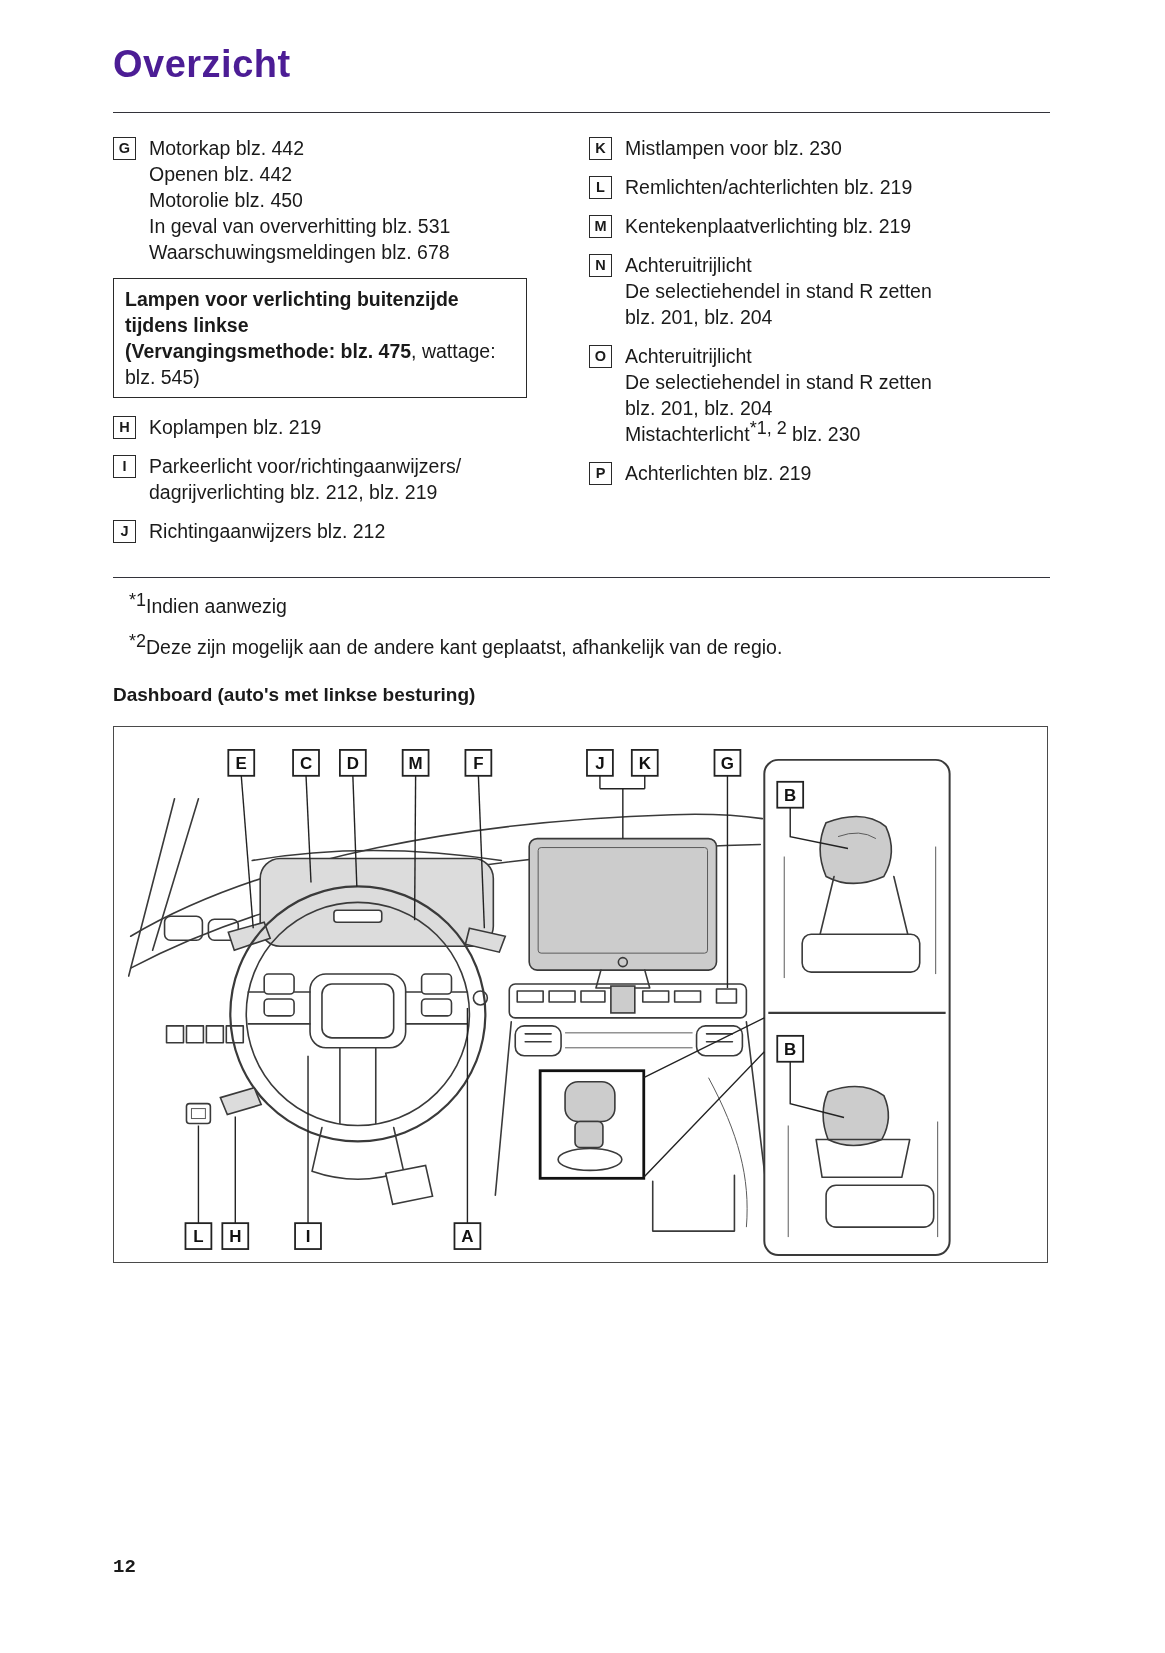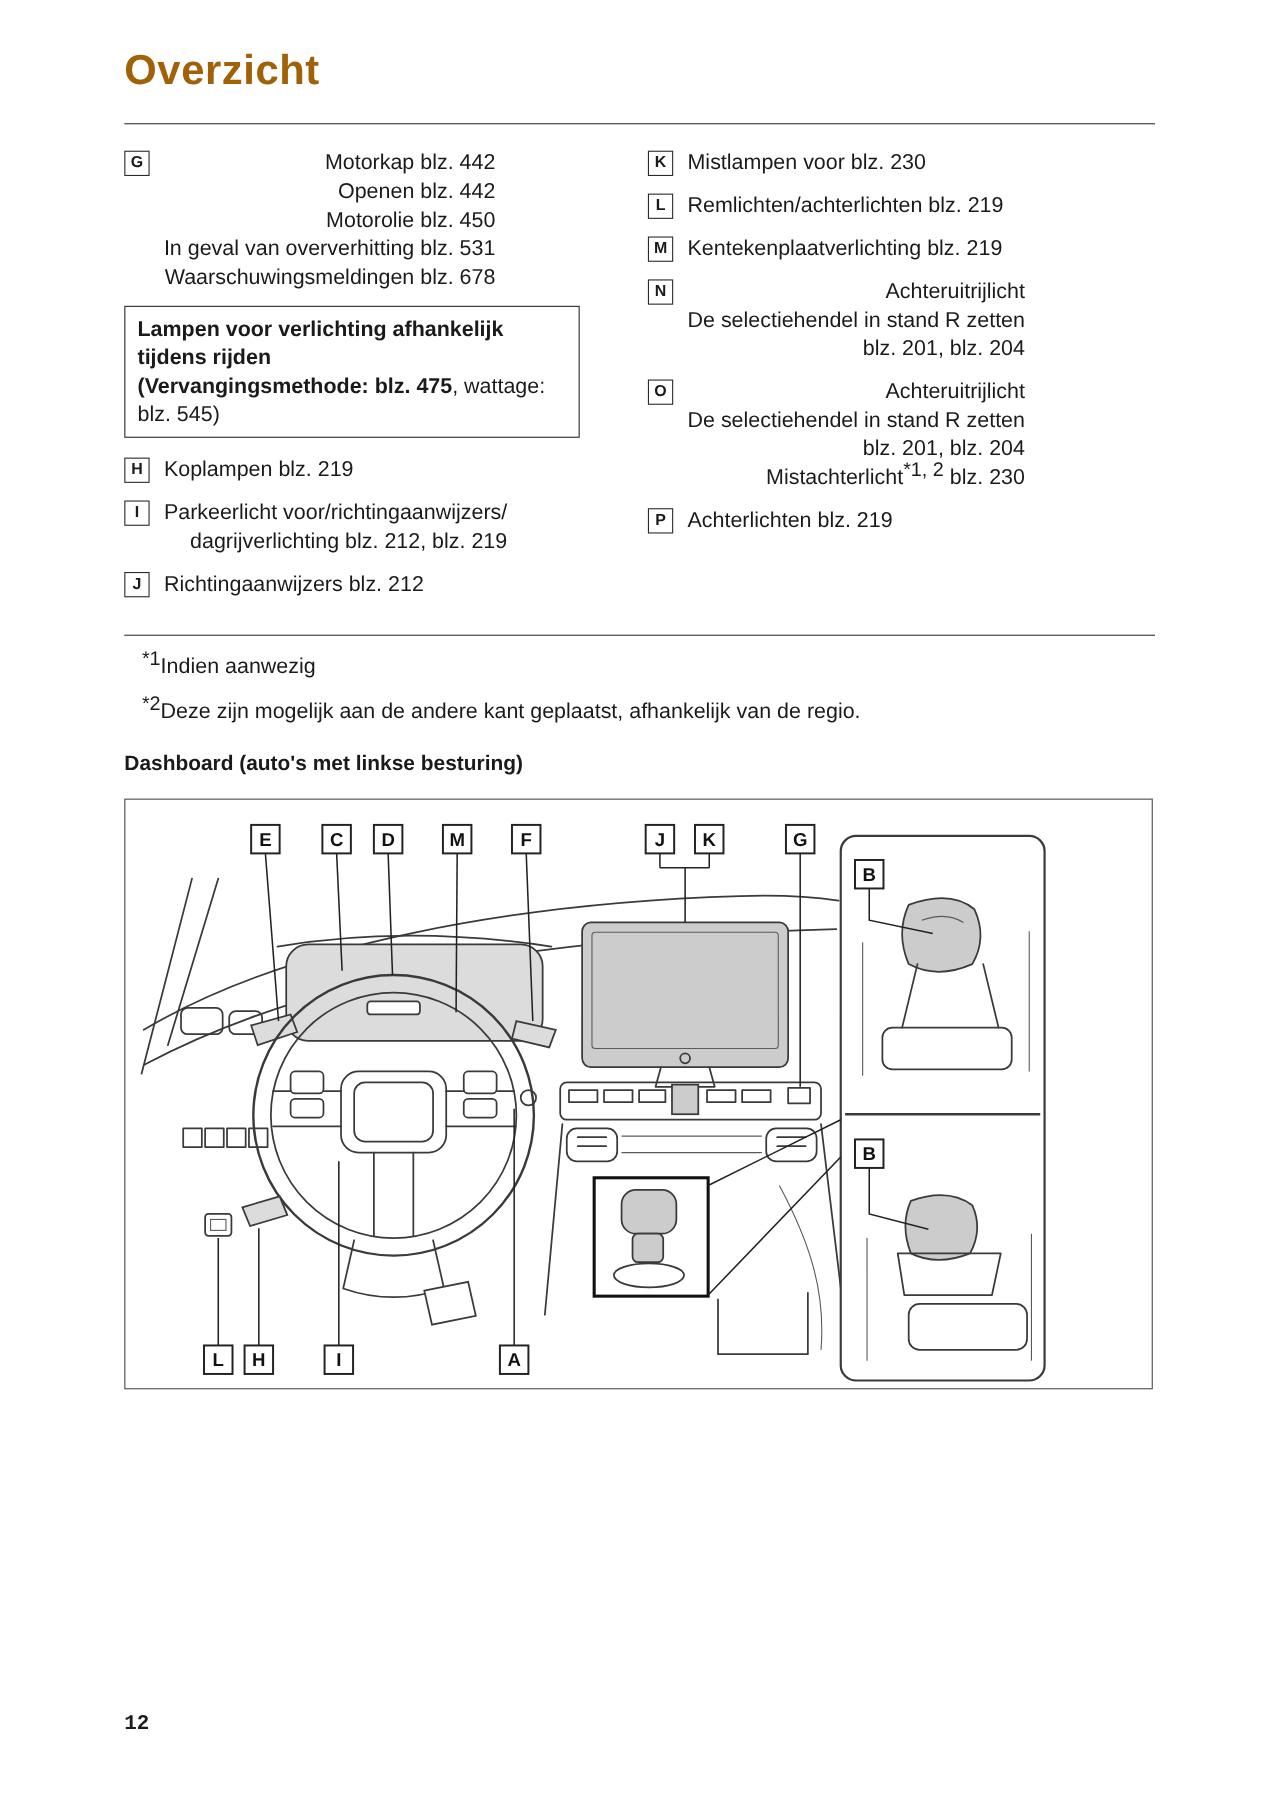--- a/index.html
+++ b/index.html
@@ -4,37 +4,37 @@
 <style>
   * { box-sizing: border-box; }
   html,body { margin:0; padding:0; background:#ffffff; }
   .page {
     width:1165px; height:1653px; position:relative;
     background:#fff; color:#1a1a1a;
     font-family:"Liberation Sans", sans-serif;
     padding:44px 115px 0 113px;
   }
   .title {
-    font-size:38px; font-weight:bold; color:#a16207;
+    font-size:38px; font-weight:bold; color:#4c1d95;
     margin:0 0 26px 0; line-height:1.1; letter-spacing:0.5px;
   }
   .rule { border:none; border-top:1.6px solid #33333a; margin:0; }
 
   .legend { display:flex; gap:28px; padding:22px 0 20px 0; }
   .col-left { width:448px; flex:0 0 auto; }
   .col-right { flex:1; }
 
   .item { display:flex; gap:13px; align-items:flex-start; margin-bottom:13px; }
   .keybox {
     flex:0 0 auto; width:23px; height:23px; margin-top:2px;
     border:1.6px solid #2a2a2a; font-size:14.5px; font-weight:bold;
     line-height:21px; text-align:center; color:#1a1a1a;
   }
   .lines { font-size:19.5px; line-height:26px; }
-  .line { min-height:26px;text-align:right; }
+  .line { min-height:26px; }
 
   .notebox {
     width:414px; border:1.6px solid #2a2a2a;
     padding:7px 11px; margin:4px 0 16px 0;
     font-size:19.5px; line-height:26px;
   }
   .notebox .b { font-weight:bold; }
   .notebox .blk { display:block; font-weight:bold; }
 
   .footnote { font-size:19.5px; line-height:26px; margin:15px 16px; }
@@ -76,21 +76,21 @@
         <div class="lines">
           <div class="line">Motorkap blz. 442</div>
           <div class="line">Openen blz. 442</div>
           <div class="line">Motorolie blz. 450</div>
           <div class="line">In geval van oververhitting blz. 531</div>
           <div class="line">Waarschuwingsmeldingen blz. 678</div>
         </div>
       </div>
 
       <div class="notebox">
-        <span class="blk">Lampen voor verlichting afhankelijk tijdens rijden</span>
+        <span class="blk">Lampen voor verlichting buitenzijde tijdens linkse</span>
         <span class="b">(Vervangingsmethode: blz. 475</span><span>, wattage: blz. 545)</span>
       </div>
 
       <div class="item">
         <span class="keybox">H</span>
         <div class="lines">
           <div class="line">Koplampen blz. 219</div>
         </div>
       </div>
 

